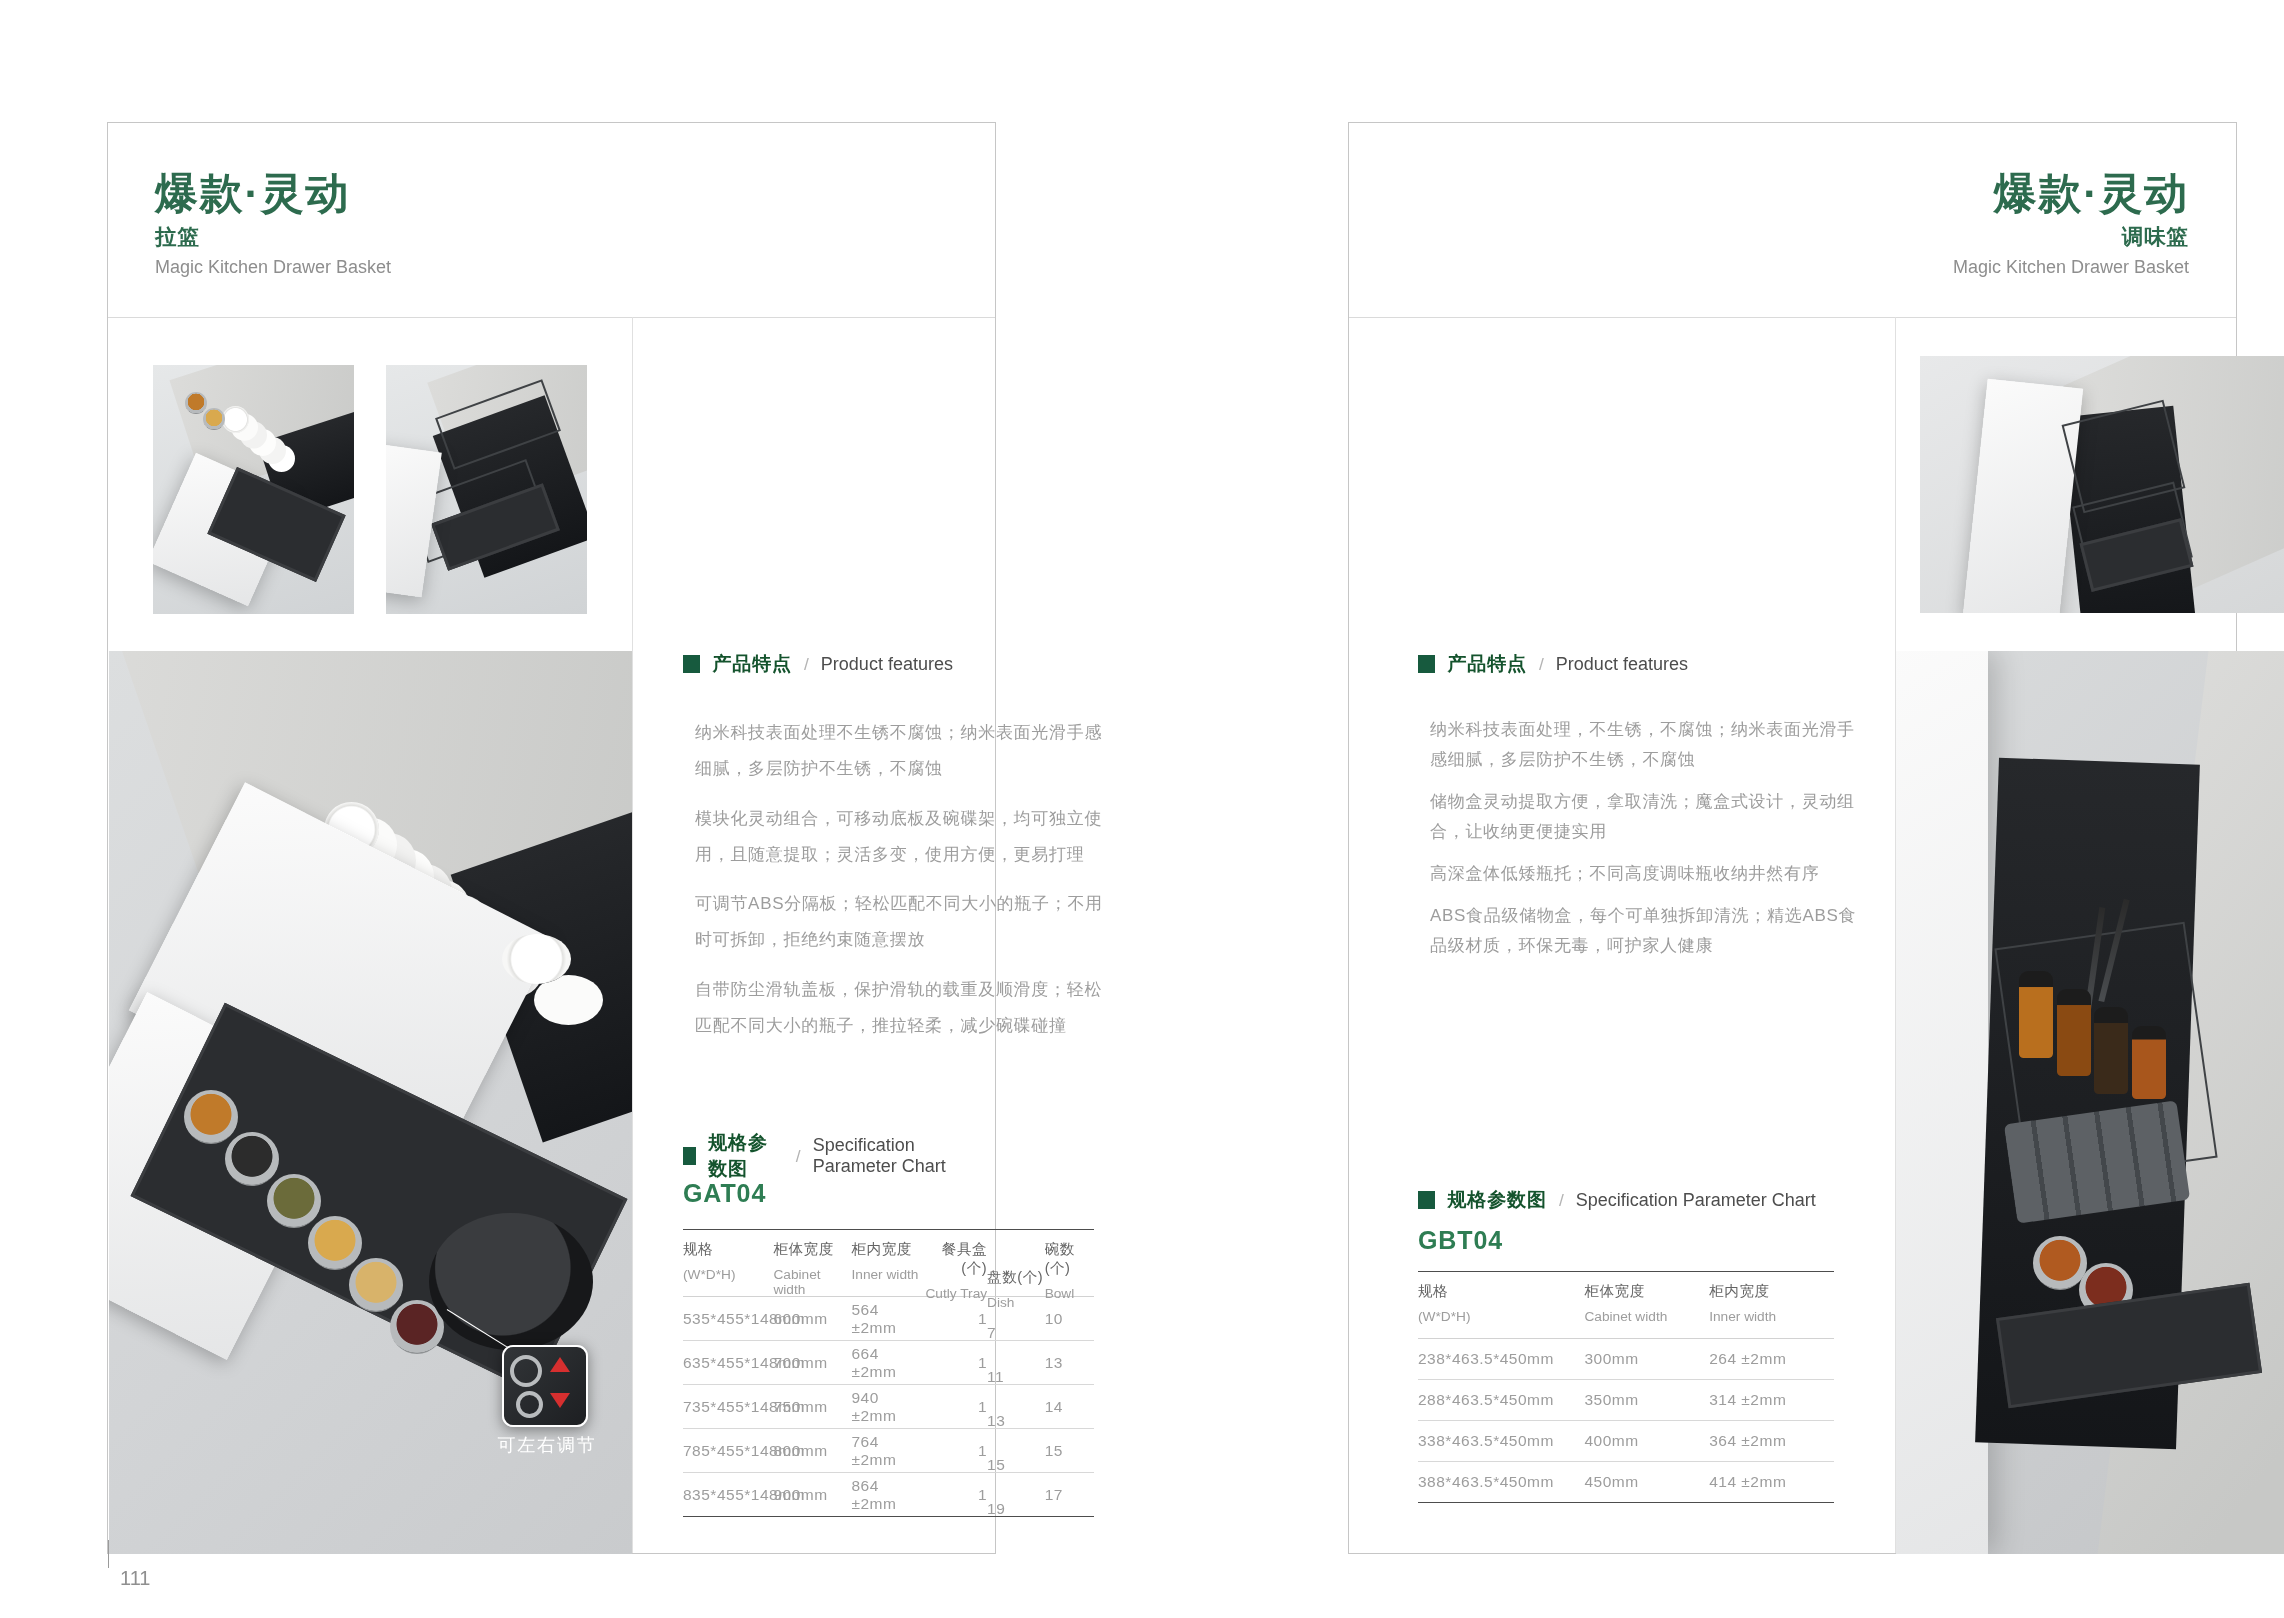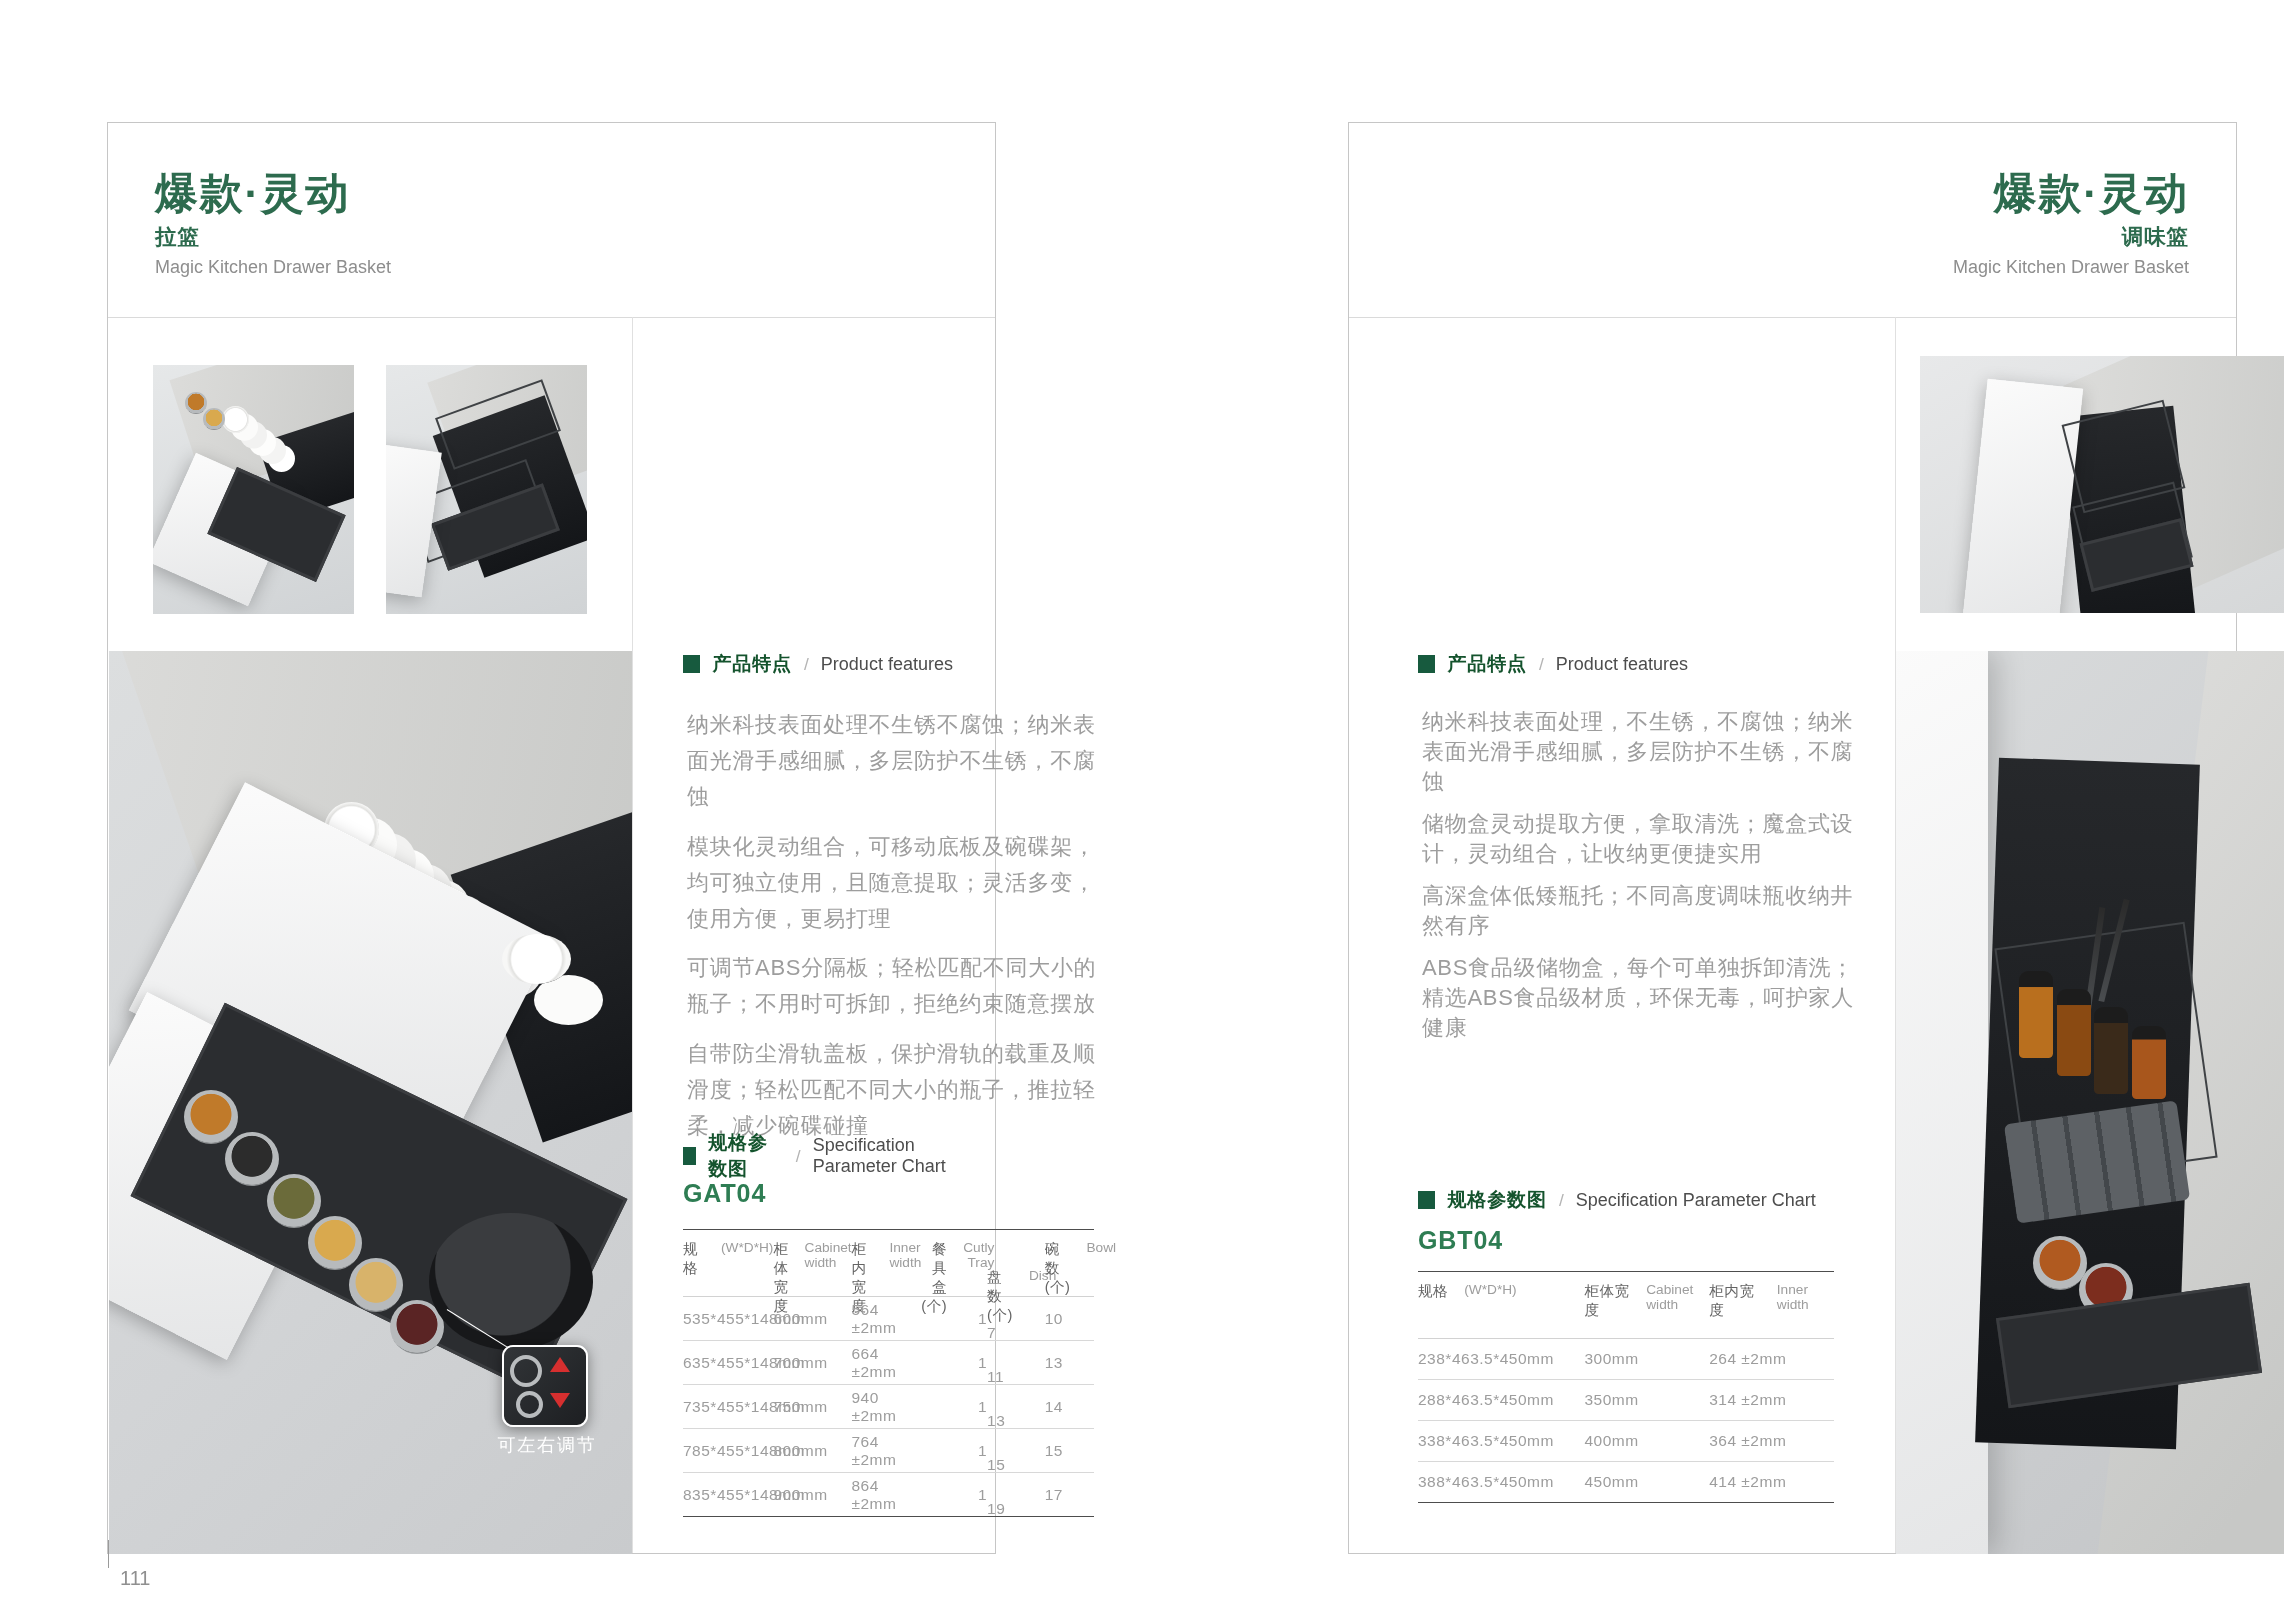--- a/index.html
+++ b/index.html
@@ -17,29 +17,29 @@
   .left .page-title,.left .page-sub,.left .page-sub-en{left:47px;}
   .right .page-title,.right .page-sub,.right .page-sub-en{right:47px;text-align:right;}
 
   .sec-head{position:absolute;display:flex;align-items:center;gap:12px;height:22px;}
   .sec-square{width:17.4px;height:17.4px;background:#175a3e;}
   .sec-cn{font-size:19px;font-weight:bold;color:#14532d;letter-spacing:0.9px;}
   .sec-sep{font-size:17.4px;color:#b4b4b4;}
   .sec-en{font-size:18px;color:#4d4d4d;}
 
   .paras{position:absolute;}
-  .paras p{margin:4px;color:#9d9d9d;font-size:22px;letter-spacing:0.7px;}
+  .paras p{margin:12px;color:#9d9d9d;font-size:17px;letter-spacing:0.7px;}
   .paras-left p{line-height:36px;margin-bottom:13.7px;width:418px;}
   .paras-right p{line-height:30px;margin-bottom:12px;width:434px;}
 
   .model{position:absolute;font-size:25px;font-weight:bold;color:#2e7d53;letter-spacing:0.9px;line-height:1;}
 
   .spec-table{position:absolute;border-top:1.8px solid #4d4d4d;border-bottom:1.8px solid #4d4d4d;box-sizing:border-box;}
   .thead{display:flex;height:67px;padding-top:10px;box-sizing:border-box;border-bottom:0.9px solid #d2d2d2;}
-  .thcell{display:flex;gap:16px;}
+  .thcell{display:flex;flex-direction:column;gap:8px;}
   .th-cn{font-size:14.6px;color:#646464;letter-spacing:0.5px;}
   .th-en{font-size:13.7px;color:#9d9d9d;}
   .trow{display:flex;align-items:center;border-bottom:0.9px solid #d8d8d8;}
   .trow:last-child{border-bottom:none;}
   .tcell{font-size:15.5px;color:#9d9d9d;letter-spacing:0.5px;}
   .table-left .trow{height:43px;}
   .table-right .trow{height:40px;}
   .table-left .c0,.table-left .h0{width:22%;} .table-left .c1,.table-left .h1{width:19%;}
   .table-left .c2,.table-left .h2{width:17%;} .table-left .c3,.table-left .h3{width:16%;text-align:right;}
   .table-left .c4,.table-left .h4{width:14%;margin-top:28px;} .table-left .c5,.table-left .h5{width:12%;}

